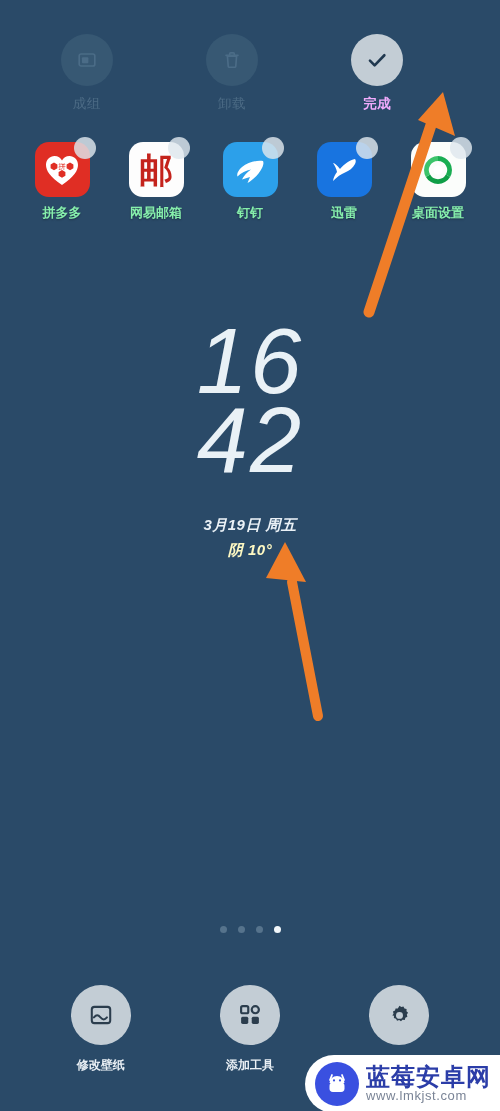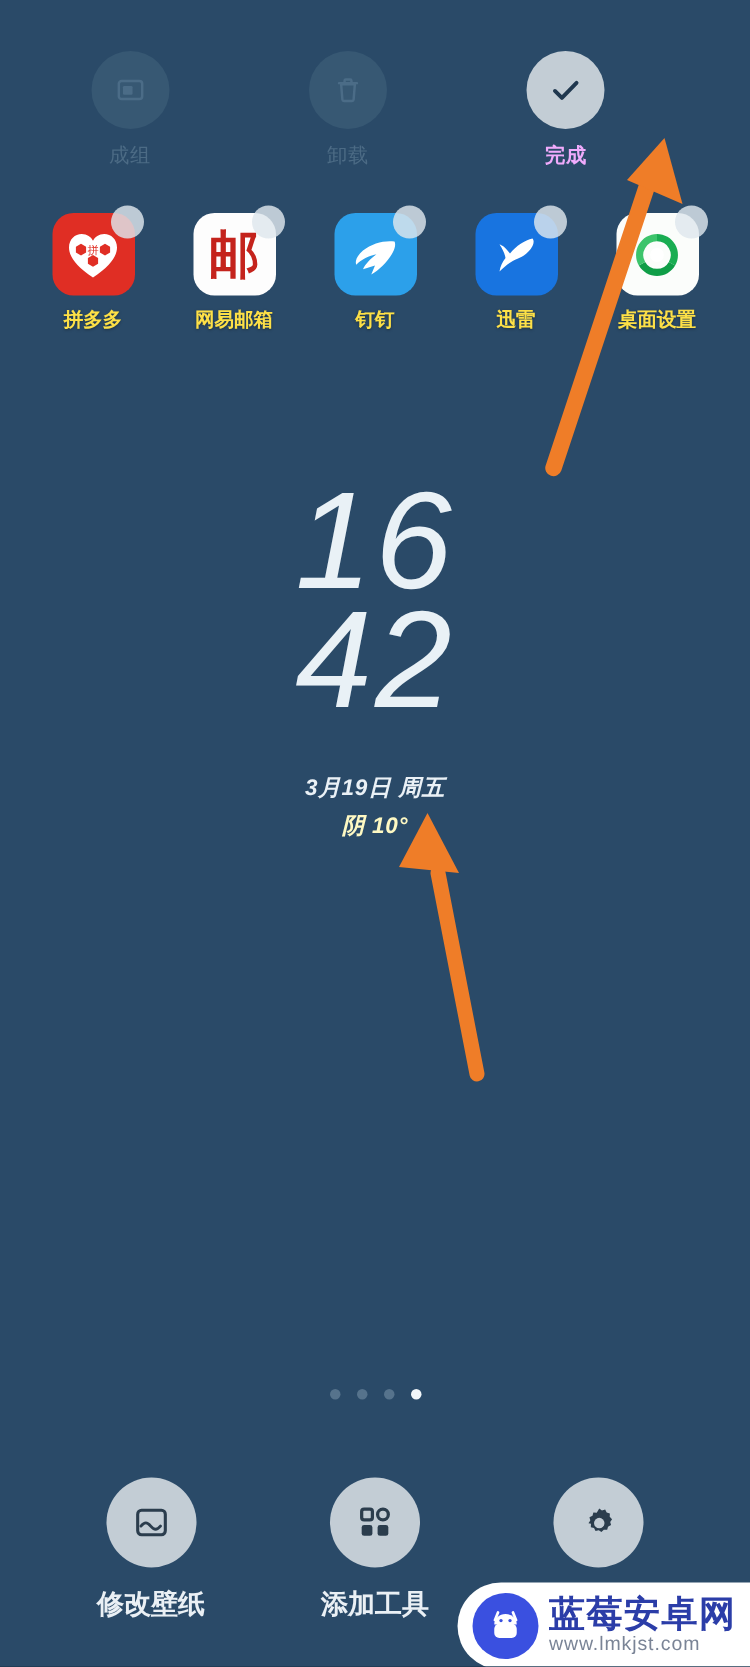--- a/index.html
+++ b/index.html
@@ -104,21 +104,21 @@
     right: -6px;
     width: 22px;
     height: 22px;
     border-radius: 50%;
     background: rgba(222, 230, 237, 0.82);
     z-index: 4;
   }
   .app-label {
     margin-top: 7px;
     font-size: 13px;
-    color: #fde047;
+    color: #86efac;
     font-weight: 600;
     white-space: nowrap;
     text-shadow: 0 1px 2px rgba(0,0,0,0.35);
   }
 
   
   .ic-pdd { background: #e02e24; }
   .ic-mail { background: #fdfdfd; }
   .ic-ding { background: #2ca0ea; }
   .ic-xunlei { background: #1874e0; }
@@ -204,21 +204,21 @@
     width: 60px;
     height: 60px;
     border-radius: 50%;
     background: #c3cdd5;
     display: flex;
     align-items: center;
     justify-content: center;
   }
   .bottom-label {
     margin-top: 12px;
-    font-size: 18px;
+    font-size: 12px;
     color: #eaf0f5;
     font-weight: 600;
     white-space: nowrap;
   }
 
   
   .arrow-layer {
     position: absolute;
     inset: 0;
     pointer-events: none;

